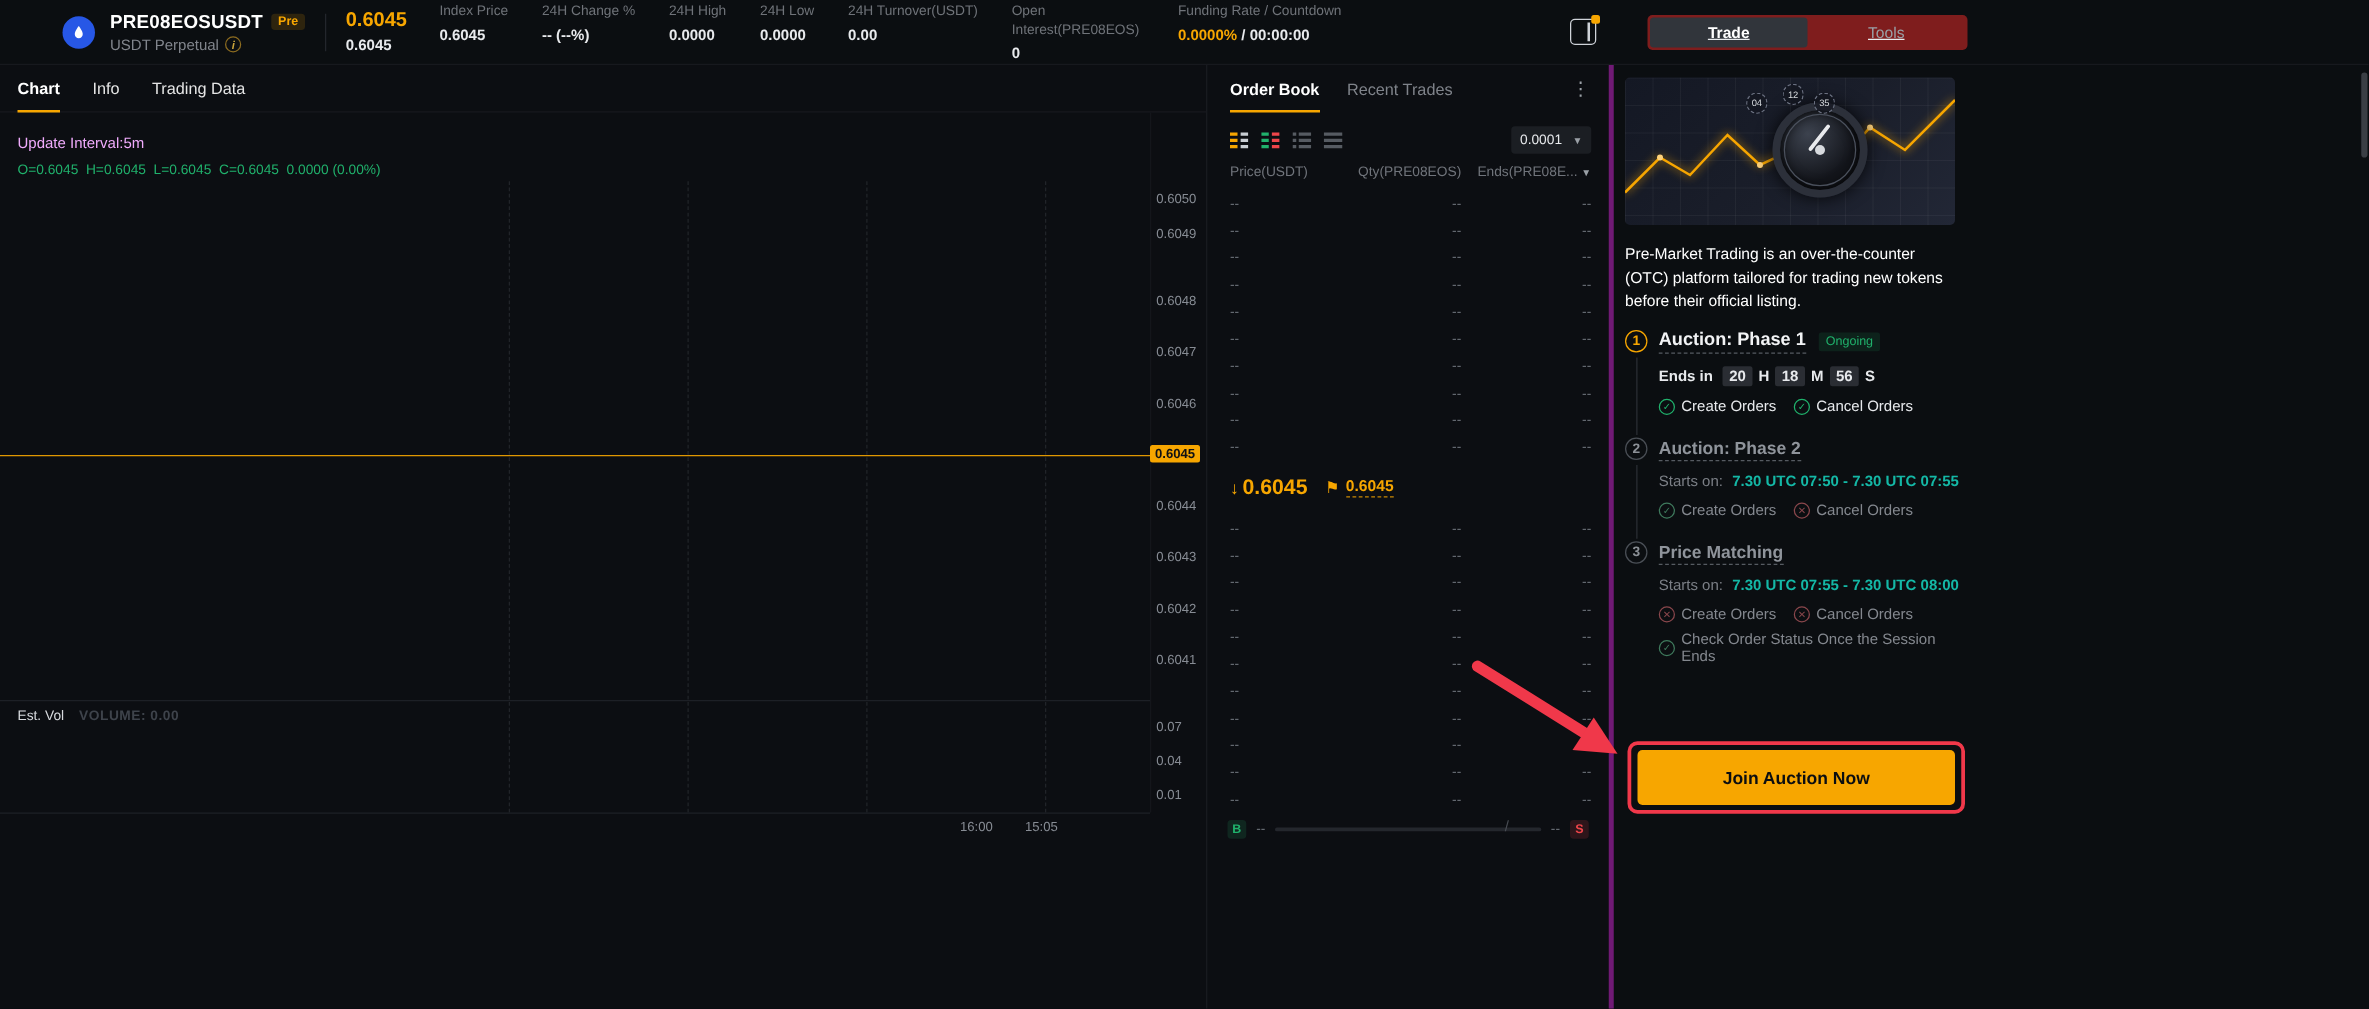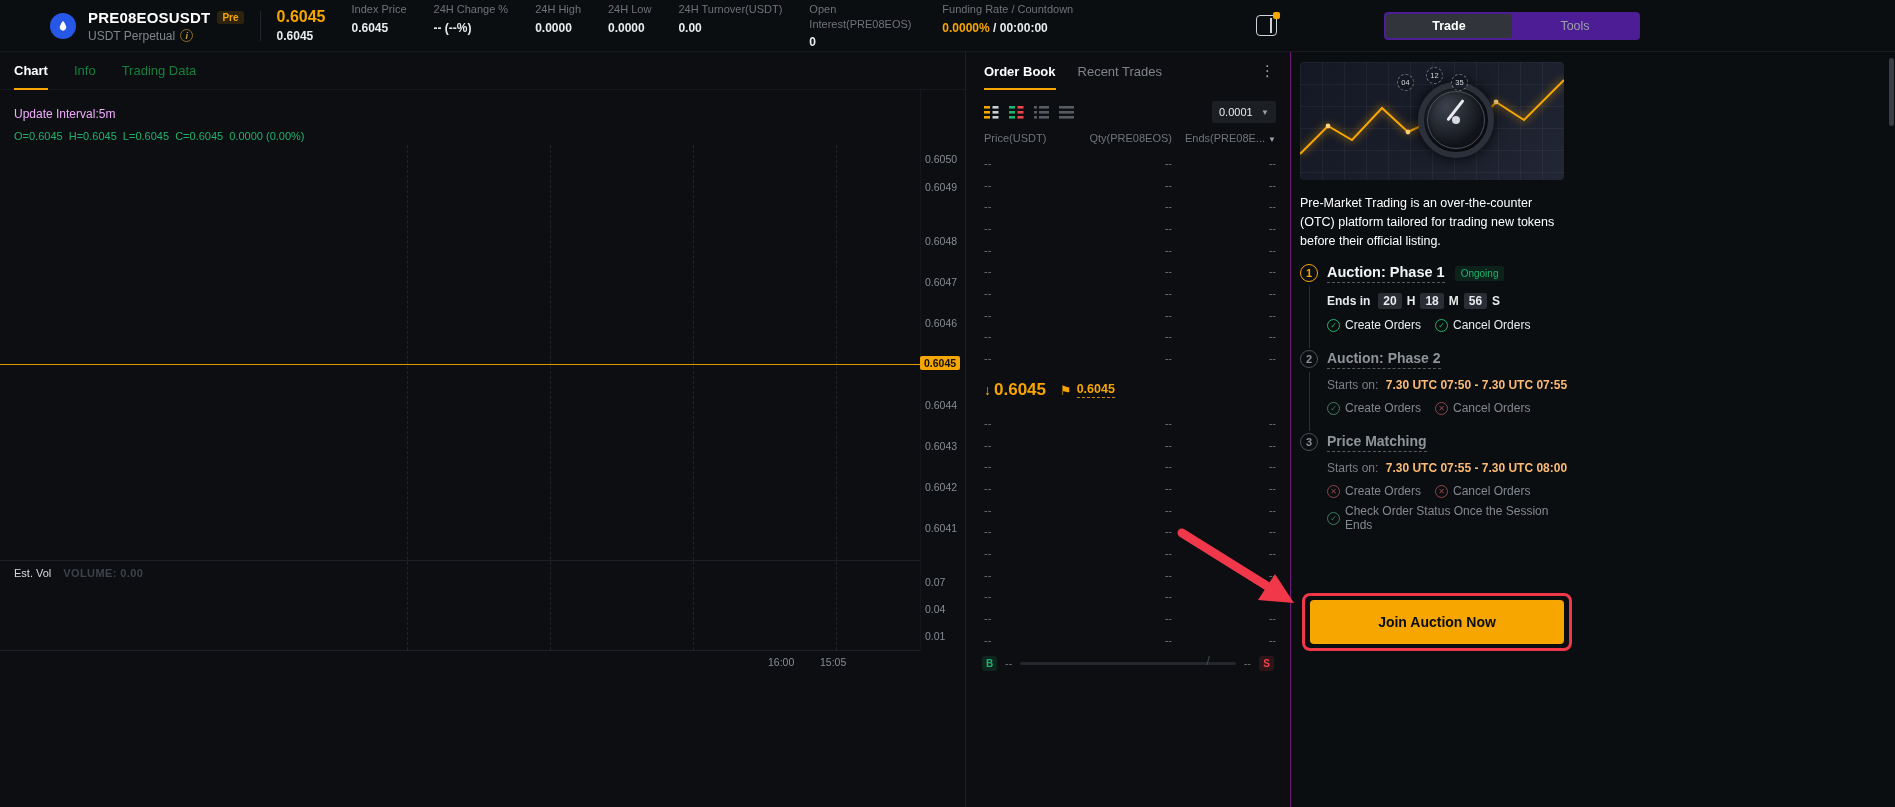--- a/index.html
+++ b/index.html
@@ -30,31 +30,31 @@
   .stats { display:flex; margin-left:26px; gap:27px; align-items:flex-start; }
   .stat-label { font-size:11px; color:#6f7379; line-height:1.3; white-space:nowrap; }
   .stat-value { font-size:12px; color:#e8eaed; font-weight:600; margin-top:4px; }
   .stat.oi { width:106px; }
   .stat.oi .stat-label { white-space:normal; }
   .stat .rate { color:#f7a600; }
   .layout-icon { position:absolute; left:1256px; top:15px; width:21px; height:21px;
     border:1.6px solid #cfd3d9; border-radius:4px; cursor:pointer; }
   .layout-icon::before { content:""; position:absolute; right:4px; top:2px; bottom:2px; width:1.6px; background:#cfd3d9; }
   .layout-icon::after { content:""; position:absolute; right:-4px; top:-4px; width:7px; height:7px; background:#f7a600; border-radius:2px; }
-  .seg { position:absolute; left:1384px; top:12px; width:256px; height:28px; background:#4c1d95;
-    border-radius:4px; display:flex; padding:2px; }
+  .seg { position:absolute; left:1318px; top:12px; width:256px; height:28px; background:#7f1d1d;
+    border-radius:4px; display:flex; padding:2px;text-decoration:underline; }
   .seg-btn { flex:1; display:flex; align-items:center; justify-content:center; font-size:12.5px;
     color:#9aa0a6; border-radius:3px; cursor:pointer; }
   .seg-btn.active { background:#31353b; color:#fff; font-weight:600; }
 
   
   .chart-panel { position:absolute; left:0; top:52px; width:966px; height:755px;
     border-right:1px solid #1c1f24; background:#0c0e12; }
   .chart-tabs { height:38px; display:flex; align-items:center; padding-left:14px; gap:26px; border-bottom:1px solid #17191e; }
-  .ctab { font-size:13px; color:#15803d; cursor:pointer; height:100%; display:flex; align-items:center; position:relative; }
+  .ctab { font-size:13px; color:#e5e5e5; cursor:pointer; height:100%; display:flex; align-items:center; position:relative; }
   .ctab.active { color:#fff; font-weight:700; }
   .ctab.active::after { content:""; position:absolute; left:0; right:0; bottom:-1px; height:2px; background:#f7a600; }
   .chart-body { position:relative; height:716px; }
   .update-interval { position:absolute; left:14px; top:17px; font-size:12px; color:#f0abfc; }
   .ohlc { position:absolute; left:14px; top:40px; font-size:11px; color:#20b26c; white-space:pre; }
   .grid-v { position:absolute; top:55px; height:505px; width:0; border-left:1px dashed #212429; }
   .price-line { position:absolute; left:0; width:920px; top:274px; height:1px; background:#f7a600; opacity:.9; }
   .axis-sep { position:absolute; left:920px; top:0; height:560px; width:1px; background:#14161b; }
   .price-axis { position:absolute; left:925px; top:62px; width:40px; }
   .pa-label { position:absolute; left:0; font-size:10.5px; color:#878c94; height:14px; line-height:14px; }
@@ -63,21 +63,21 @@
   .vol-divider { position:absolute; left:0; width:920px; top:470px; height:1px; background:#1d2026; }
   .estvol { position:absolute; left:14px; top:477px; font-size:11px; display:flex; gap:12px; }
   .estvol .lab { color:#d8dbdf; font-weight:400; }
   .estvol .volro { color:#3e434b; font-weight:700; letter-spacing:.4px; }
   .vol-axis-label { position:absolute; left:925px; font-size:10.5px; color:#878c94; }
   .bottom-axis { position:absolute; left:0; width:920px; top:560px; height:1px; background:#1d2026; }
   .time-label { position:absolute; top:566px; font-size:10.5px; color:#878c94; }
 
   
   .ob-panel { position:absolute; left:966px; top:52px; width:325px; height:755px;
-    border-right:1px solid #701a75; background:#0c0e12; }
+    border-right:4px solid #701a75; background:#0c0e12; }
   .ob-tabs { height:38px; display:flex; align-items:center; padding:0 14px 0 18px; gap:22px; }
   .ob-tab { font-size:13px; color:#7f838a; cursor:pointer; position:relative; height:100%; display:flex; align-items:center; }
   .ob-tab.active { color:#fff; font-weight:700; }
   .ob-tab.active::after { content:""; position:absolute; left:0; right:0; bottom:0; height:2px; background:#f7a600; }
   .kebab { margin-left:auto; color:#9aa0a6; font-size:15px; cursor:pointer; letter-spacing:1px; }
   .ob-controls { position:absolute; left:18px; right:14px; top:48px; height:24px; display:flex; align-items:center; gap:10px; }
   .mode-ico { width:15px; height:15px; cursor:pointer; display:block; }
   .tick-select { margin-left:auto; width:64px; height:22px; background:#1b1e23; border-radius:3px;
     display:flex; align-items:center; justify-content:space-between; padding:0 7px; font-size:11px; cursor:pointer; color:#e8eaed; }
   .caret { font-size:8px; color:#9aa0a6; }
@@ -140,21 +140,21 @@
   .pcontent { flex:1; padding-left:9px; padding-bottom:18px; }
   .ptitle-row { display:flex; align-items:center; }
   .ptitle { font-size:14.5px; font-weight:700; color:#f2f3f5; border-bottom:1px dashed #565b62; padding-bottom:2px; cursor:pointer; }
   .phase.dimmed .ptitle { color:#8f949b; font-weight:600; font-size:14px; }
   .ongoing { margin-left:10px; font-size:10px; color:#20b26c; background:rgba(32,178,108,.12); padding:2px 6px; border-radius:2px; }
   .countdown { margin-top:10px; display:flex; align-items:center; gap:5px; font-size:12px; font-weight:700; color:#e8eaed; }
   .cd-label { margin-right:3px; font-weight:600; }
   .cd-box { background:#2a2d33; border-radius:2px; padding:1px 5px; }
   .starts { margin-top:9px; font-size:12px; }
   .s-label { color:#7b7f86; }
-  .s-time { color:#fdba74; font-weight:700; margin-left:4px; }
+  .s-time { color:#14b8a6; font-weight:700; margin-left:4px; }
   .perms { margin-top:9px; display:flex; flex-wrap:wrap; gap:6px 14px; font-size:12px; color:#e8eaed; }
   .phase.dimmed .perms { color:#84888f; }
   .perm { display:flex; align-items:center; gap:5px; }
   .perm-ico { width:13px; height:13px; border-radius:50%; font-size:8px; display:flex; align-items:center;
     justify-content:center; border:1px solid; flex:none; }
   .perm-ico.ok { color:#20b26c; border-color:#20b26c; }
   .perm-ico.no { color:#b45055; border-color:#b45055; }
   .phase.dimmed .perm-ico.ok { color:#3f7a5d; border-color:#3f7a5d; }
   .phase.dimmed .perm-ico.no { color:#8a474c; border-color:#8a474c; }
   .cta-wrap { position:absolute; left:10px; top:538px; width:254px;text-decoration:underline; }

